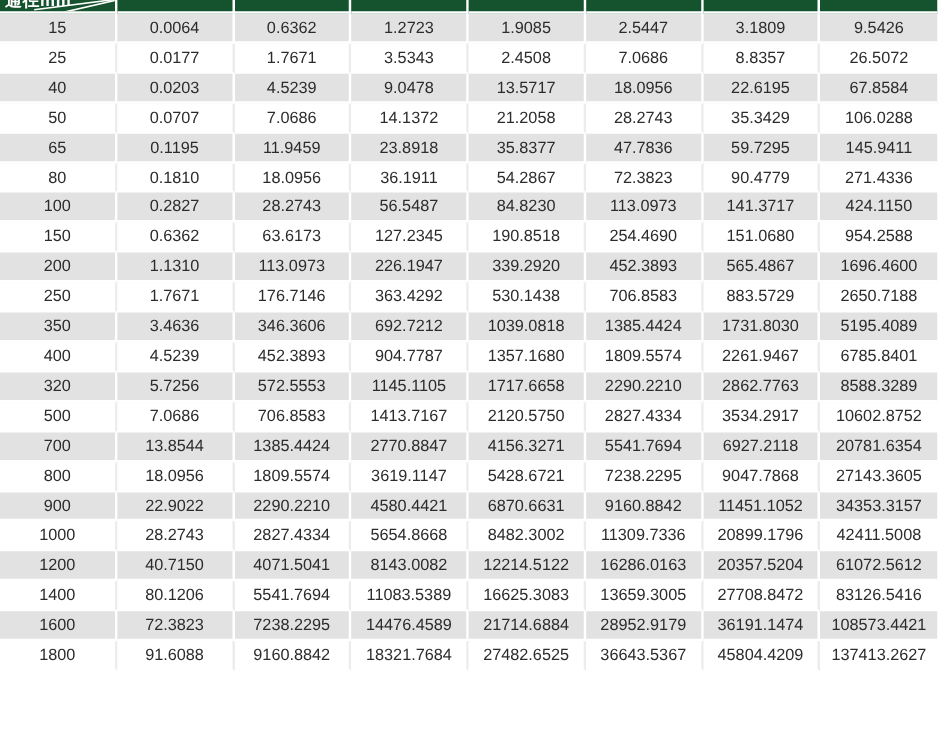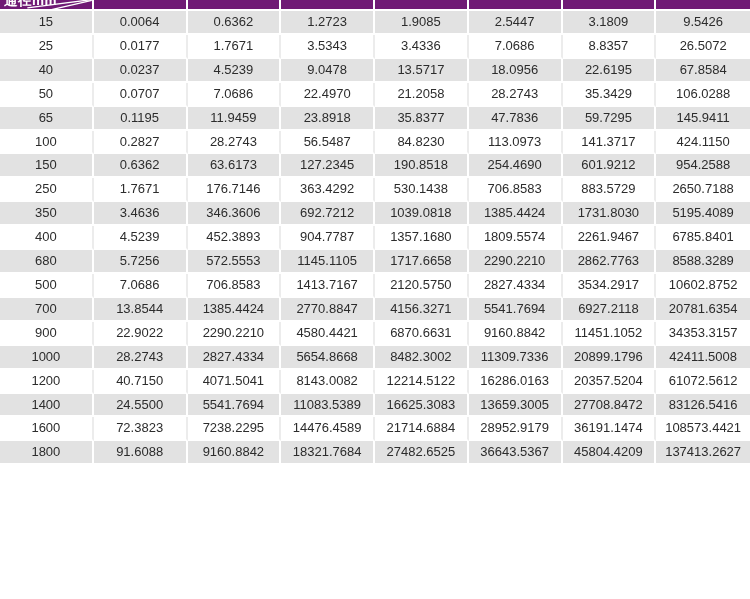--- a/index.html
+++ b/index.html
@@ -8,21 +8,21 @@
     background: #ffffff;
     font-family: "Liberation Sans", sans-serif;
   }
   table {
     border-collapse: separate; border-spacing: 0;
     table-layout: fixed; width: 750px;
   }
   th, td { box-sizing: border-box; padding: 0; }
   thead th {
     width: 93.75px; height: 11px;
-    background: #701a75;
+    background: #14532d;
     border-right: 2px solid #ffffff;
     border-bottom: 2px solid #ffffff;
     position: relative; overflow: hidden; text-decoration: underline;
   }
   thead th:last-child { border-right: none; }
   .corner-label {
     position: absolute; left: 4px; top: -7px;
     font-size: 13.5px; line-height: 15px; color: #ffffff;
     white-space: nowrap; letter-spacing: 0.5px;
   }
@@ -77,74 +77,94 @@
           <td>1.9085</td>
           <td>2.5447</td>
           <td>3.1809</td>
           <td>9.5426</td>
         </tr>
         <tr>
           <td>25</td>
           <td>0.0177</td>
           <td>1.7671</td>
           <td>3.5343</td>
-          <td>3.4336</td>
+          <td>2.4508</td>
           <td>7.0686</td>
           <td>8.8357</td>
           <td>26.5072</td>
         </tr>
         <tr>
           <td>40</td>
-          <td>0.0237</td>
+          <td>0.0203</td>
           <td>4.5239</td>
           <td>9.0478</td>
           <td>13.5717</td>
           <td>18.0956</td>
           <td>22.6195</td>
           <td>67.8584</td>
         </tr>
         <tr>
           <td>50</td>
           <td>0.0707</td>
           <td>7.0686</td>
-          <td>22.4970</td>
+          <td>14.1372</td>
           <td>21.2058</td>
           <td>28.2743</td>
           <td>35.3429</td>
           <td>106.0288</td>
         </tr>
         <tr>
           <td>65</td>
           <td>0.1195</td>
           <td>11.9459</td>
           <td>23.8918</td>
           <td>35.8377</td>
           <td>47.7836</td>
           <td>59.7295</td>
           <td>145.9411</td>
         </tr>
         <tr>
+          <td>80</td>
+          <td>0.1810</td>
+          <td>18.0956</td>
+          <td>36.1911</td>
+          <td>54.2867</td>
+          <td>72.3823</td>
+          <td>90.4779</td>
+          <td>271.4336</td>
+        </tr>
+        <tr>
           <td>100</td>
           <td>0.2827</td>
           <td>28.2743</td>
           <td>56.5487</td>
           <td>84.8230</td>
           <td>113.0973</td>
           <td>141.3717</td>
           <td>424.1150</td>
         </tr>
         <tr>
           <td>150</td>
           <td>0.6362</td>
           <td>63.6173</td>
           <td>127.2345</td>
           <td>190.8518</td>
           <td>254.4690</td>
-          <td>601.9212</td>
+          <td>151.0680</td>
           <td>954.2588</td>
+        </tr>
+        <tr>
+          <td>200</td>
+          <td>1.1310</td>
+          <td>113.0973</td>
+          <td>226.1947</td>
+          <td>339.2920</td>
+          <td>452.3893</td>
+          <td>565.4867</td>
+          <td>1696.4600</td>
         </tr>
         <tr>
           <td>250</td>
           <td>1.7671</td>
           <td>176.7146</td>
           <td>363.4292</td>
           <td>530.1438</td>
           <td>706.8583</td>
           <td>883.5729</td>
           <td>2650.7188</td>
@@ -163,21 +183,21 @@
           <td>400</td>
           <td>4.5239</td>
           <td>452.3893</td>
           <td>904.7787</td>
           <td>1357.1680</td>
           <td>1809.5574</td>
           <td>2261.9467</td>
           <td>6785.8401</td>
         </tr>
         <tr>
-          <td>680</td>
+          <td>320</td>
           <td>5.7256</td>
           <td>572.5553</td>
           <td>1145.1105</td>
           <td>1717.6658</td>
           <td>2290.2210</td>
           <td>2862.7763</td>
           <td>8588.3289</td>
         </tr>
         <tr>
           <td>500</td>
@@ -193,20 +213,30 @@
           <td>700</td>
           <td>13.8544</td>
           <td>1385.4424</td>
           <td>2770.8847</td>
           <td>4156.3271</td>
           <td>5541.7694</td>
           <td>6927.2118</td>
           <td>20781.6354</td>
         </tr>
         <tr>
+          <td>800</td>
+          <td>18.0956</td>
+          <td>1809.5574</td>
+          <td>3619.1147</td>
+          <td>5428.6721</td>
+          <td>7238.2295</td>
+          <td>9047.7868</td>
+          <td>27143.3605</td>
+        </tr>
+        <tr>
           <td>900</td>
           <td>22.9022</td>
           <td>2290.2210</td>
           <td>4580.4421</td>
           <td>6870.6631</td>
           <td>9160.8842</td>
           <td>11451.1052</td>
           <td>34353.3157</td>
         </tr>
         <tr>
@@ -224,21 +254,21 @@
           <td>40.7150</td>
           <td>4071.5041</td>
           <td>8143.0082</td>
           <td>12214.5122</td>
           <td>16286.0163</td>
           <td>20357.5204</td>
           <td>61072.5612</td>
         </tr>
         <tr>
           <td>1400</td>
-          <td>24.5500</td>
+          <td>80.1206</td>
           <td>5541.7694</td>
           <td>11083.5389</td>
           <td>16625.3083</td>
           <td>13659.3005</td>
           <td>27708.8472</td>
           <td>83126.5416</td>
         </tr>
         <tr>
           <td>1600</td>
           <td>72.3823</td>

